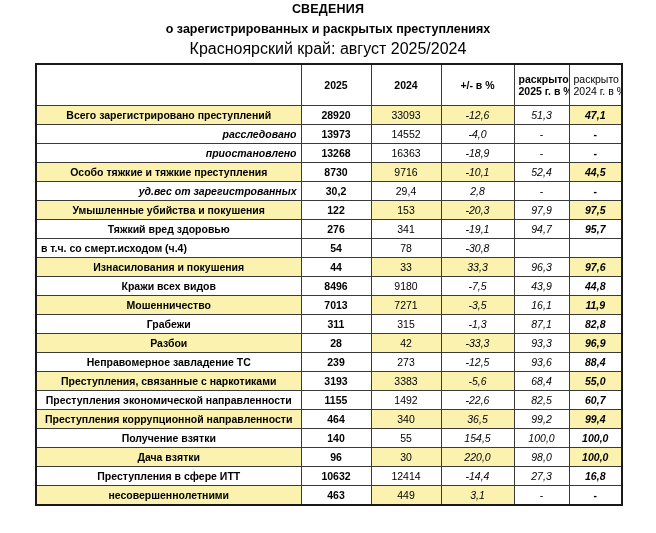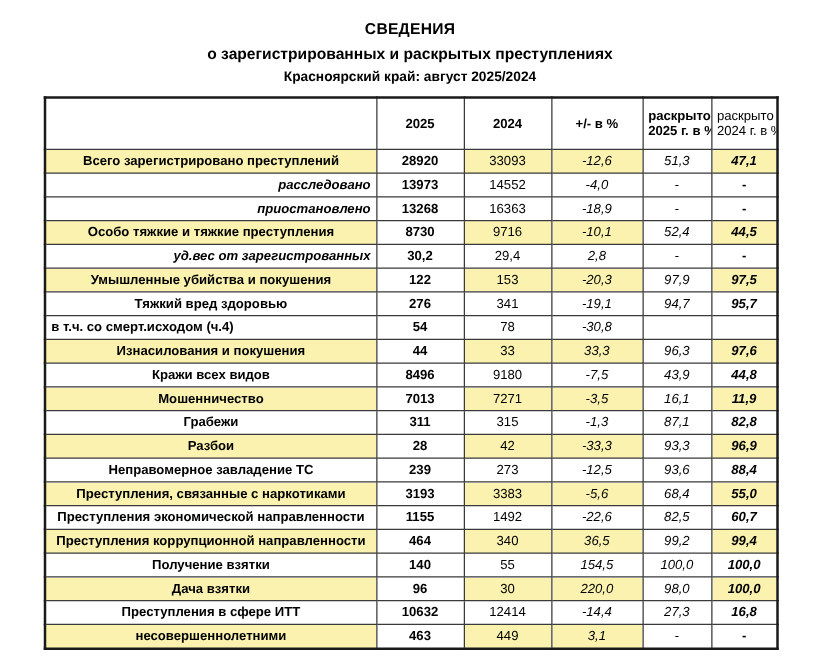--- a/index.html
+++ b/index.html
@@ -18,37 +18,36 @@
 
   .page {
     position: relative;
     width: 656px;
     height: 533px;
     background: #ffffff;
   }
 
   
   .titles {
-    padding-top: 14px;
     text-align: center;
   }
   .title-main {
     font-size: 12.5px;
     font-weight: bold;
     letter-spacing: 0.2px;
     line-height: 19px;
   }
   .title-sub1 {
     font-size: 12.5px;
     font-weight: bold;
     line-height: 20px;
   }
   .title-sub2 {
-    font-size: 11px;
-    font-weight: bold;
+    font-size: 16px;
+    font-weight: normal;
     line-height: 19px;
   }
 
   
   .table-wrap {
     margin: 5px 0 0 35px;
     width: 586px;
   }
   table.data {
     border-collapse: collapse;

